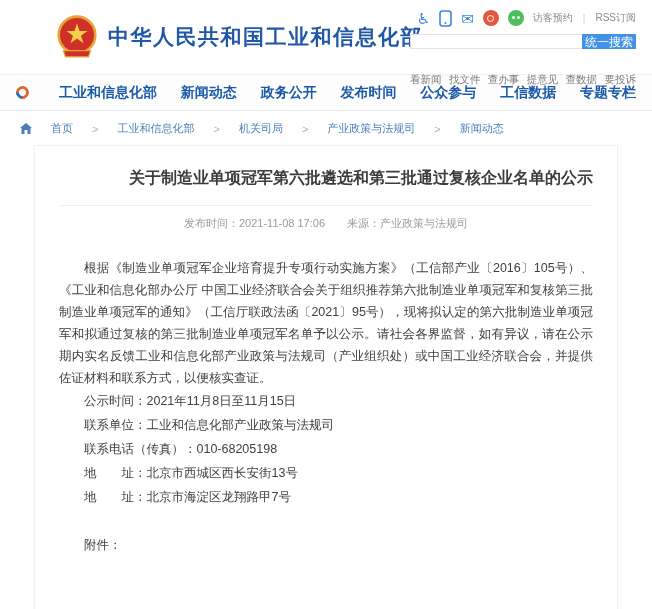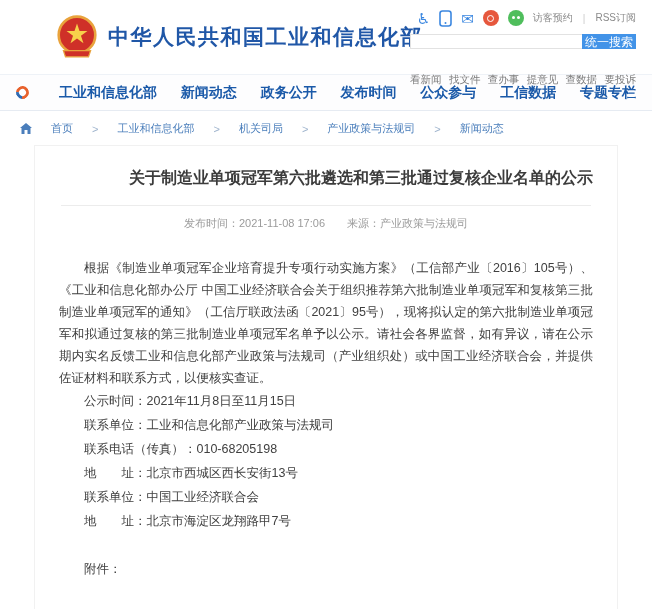--- a/index.html
+++ b/index.html
@@ -140,21 +140,20 @@
       <span>发布时间：</span><span>2021-11-08 17:06</span><span class="gap"></span><span>来源：</span><span>产业政策与法规司</span>
     </div>
 
     <div class="body-text">
       <p class="para">根据《制造业单项冠军企业培育提升专项行动实施方案》（工信部产业〔2016〕105号）、《工业和信息化部办公厅 中国工业经济联合会关于组织推荐第六批制造业单项冠军和复核第三批制造业单项冠军的通知》（工信厅联政法函〔2021〕95号），现将拟认定的第六批制造业单项冠军和拟通过复核的第三批制造业单项冠军名单予以公示。请社会各界监督，如有异议，请在公示期内实名反馈工业和信息化部产业政策与法规司（产业组织处）或中国工业经济联合会，并提供佐证材料和联系方式，以便核实查证。</p>
 
       <div class="info-line">公示时间：2021年11月8日至11月15日</div>
       <div class="info-line">联系单位：工业和信息化部产业政策与法规司</div>
       <div class="info-line">联系电话（传真）：010-68205198</div>
       <div class="info-line">地　　址：北京市西城区西长安街13号</div>
-      <div class="info-line">联系单位：中国工业经济联合会</div>
       <div class="info-line">地　　址：北京市海淀区龙翔路甲7号</div>
 
       <div class="attach-block">
         <div class="attach-line">附件：</div>
 
       </div>
 
     </div>
   </div>
 

